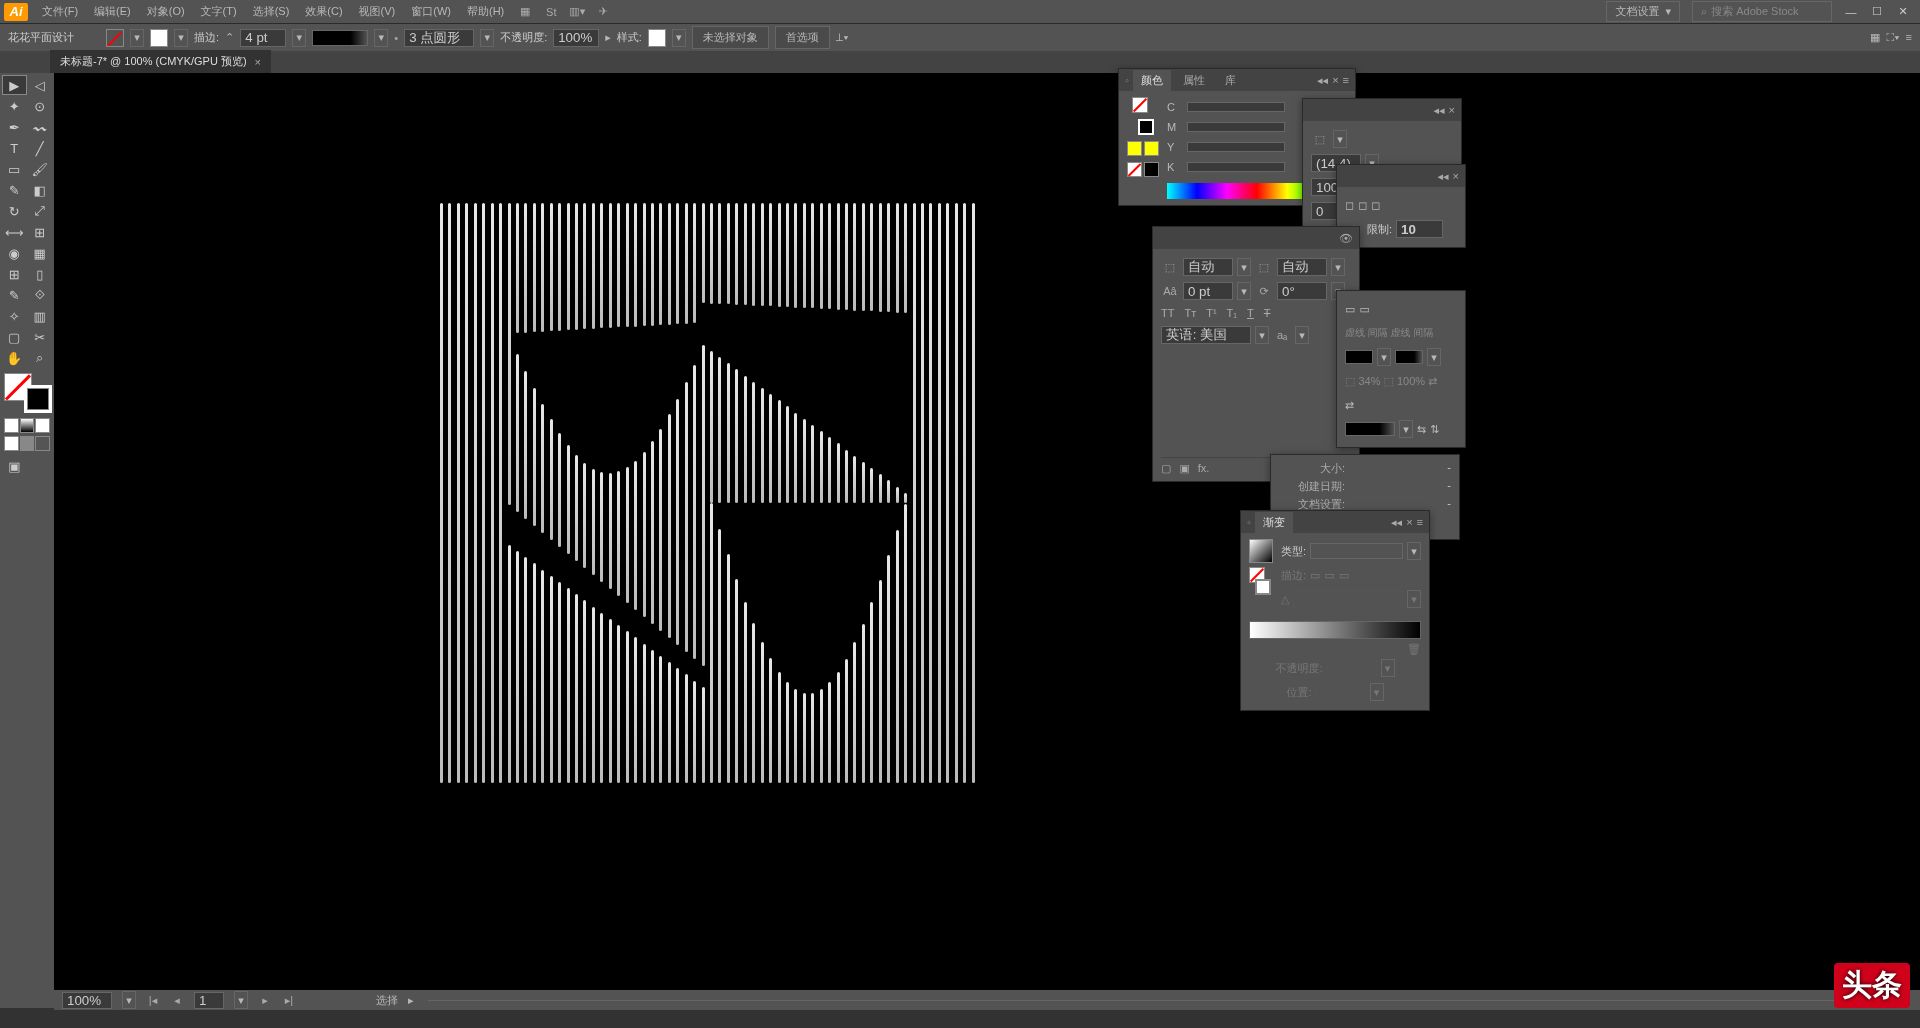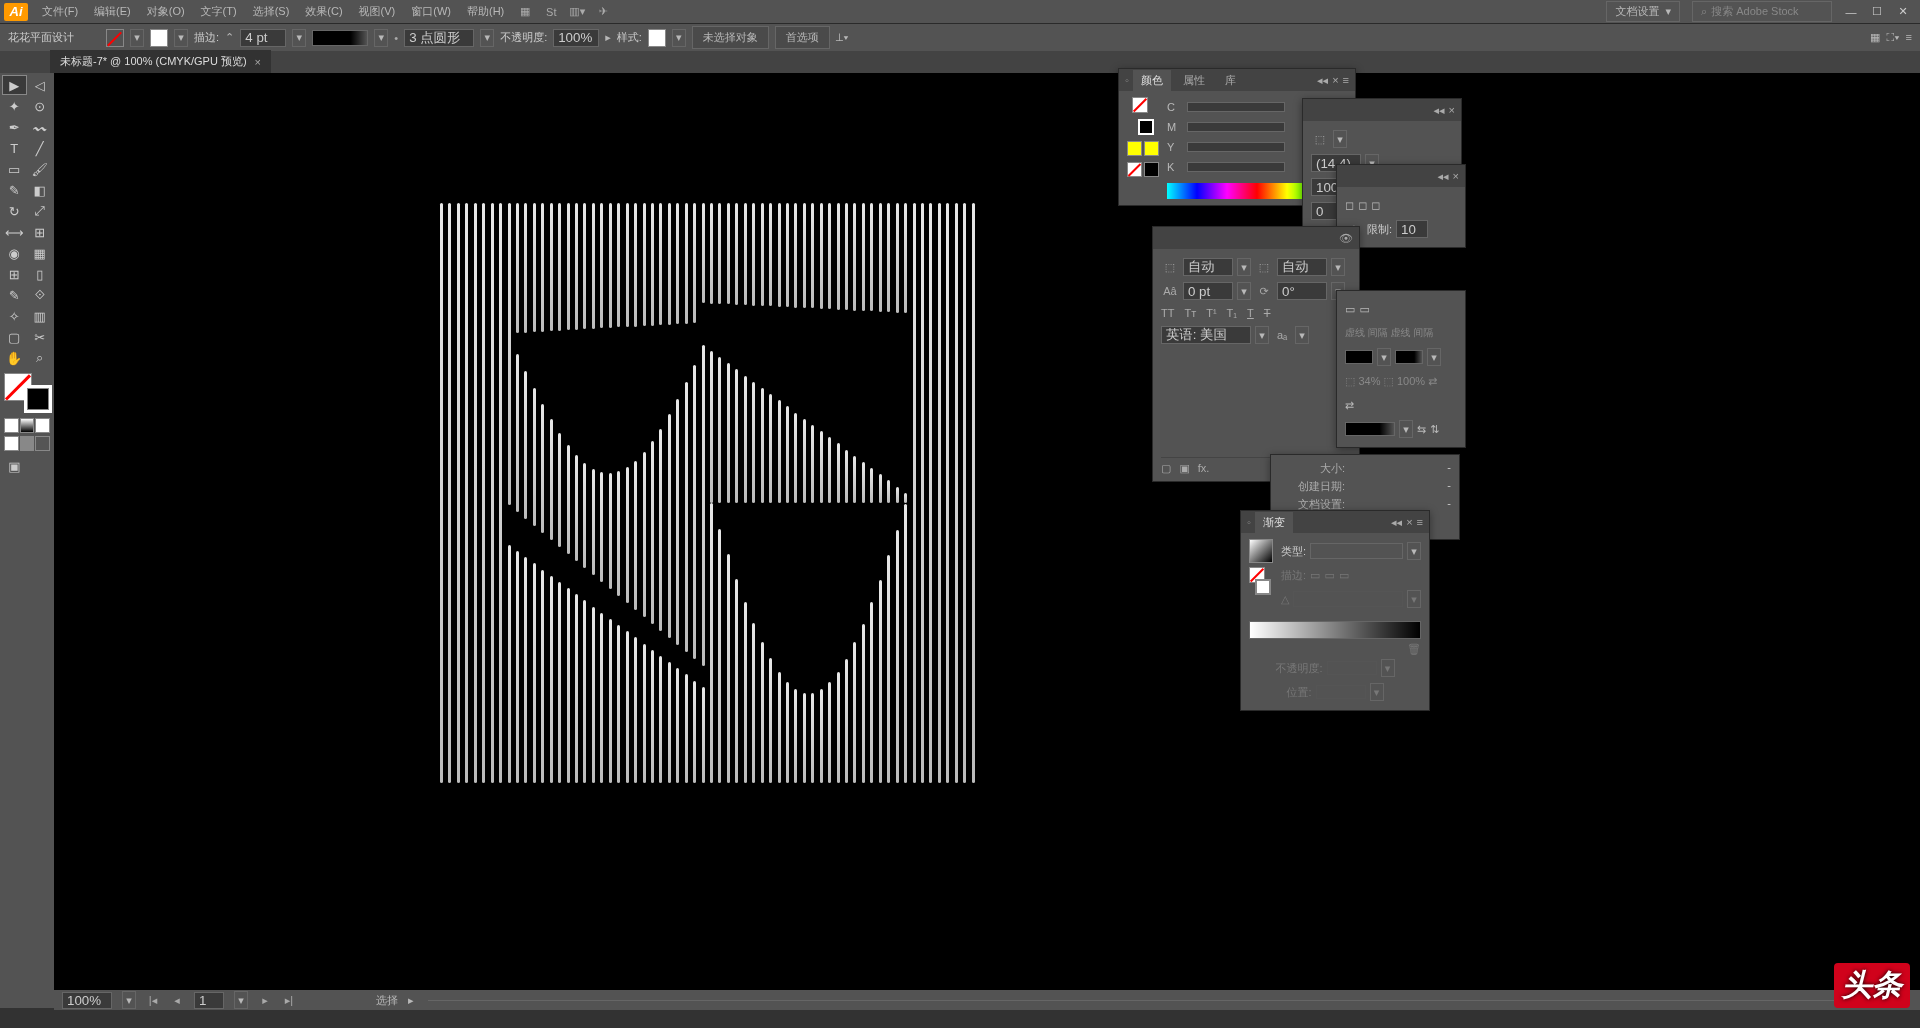--- a/index.html
+++ b/index.html
@@ -82,21 +82,21 @@
 
 .grad-thumb { width: 24px; height: 24px; background: linear-gradient(135deg, #fff, #000); border: 1px solid #888; }
 .grad-bar { height: 18px; background: linear-gradient(90deg, #fff, #000); margin-top: 10px; border: 1px solid #666; }
 
 
 .statusbar { position: absolute; bottom: 18px; left: 54px; right: 0; height: 20px; background: #535353; display: flex; align-items: center; padding: 0 8px; gap: 10px; font-size: 11px; }
 .stat-in { background: #3a3a3a; border: 1px solid #666; color: #ccc; padding: 0 4px; width: 50px; }
 .nav-btn { width: 14px; color: #aaa; text-align: center; }
 
 .watermark { position: absolute; bottom: 20px; right: 10px; font-size: 38px; font-weight: bold; color: #fff; text-shadow: 0 0 4px #000; display: flex; align-items: center; gap: 6px; }
-.wm-badge { background: #d0021b; padding: 2px 8px; border-radius: 4px; font-size: 30px; font-style: italic; }
+.wm-badge { background: #d0021b; padding: 2px 8px; border-radius: 4px; font-size: 30px; }
 </style>
 </head>
 <body>
 
 <div class="menubar">
   <div class="ai-logo">Ai</div>
   <div class="menu-item">文件(F)</div>
   <div class="menu-item">编辑(E)</div>
   <div class="menu-item">对象(O)</div>
   <div class="menu-item">文字(T)</div>
@@ -507,21 +507,21 @@
       </div>
     <div class="panel-body">
       <div class="char-row">
           <span>◻</span>
           <span>◻</span>
           <span>◻</span>
         </div>
       <div class="char-row">
           <span class="char-ico">⟂</span>
           <span class="ctrl-label">限制:</span>
-          <input class="char-in" style="width: 32px;" value="10">
+          <input class="char-in" style="width: 47px; font-weight: bold;" value="10">
         </div>
     </div>
   </div>
 </div>
 
 <div class="panels" style="top:226px; left:1152px; width:208px;">
   <div class="panel">
     <div class="panel-head">
         <div class="panel-ctrls">
           <span>👁</span>

